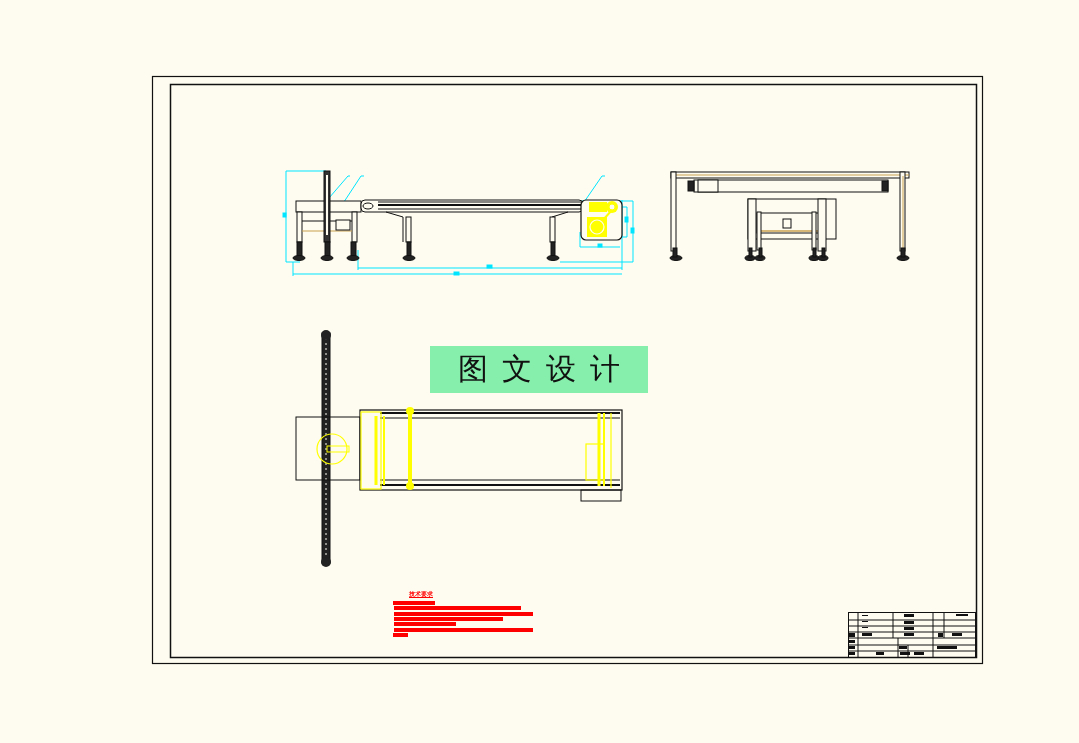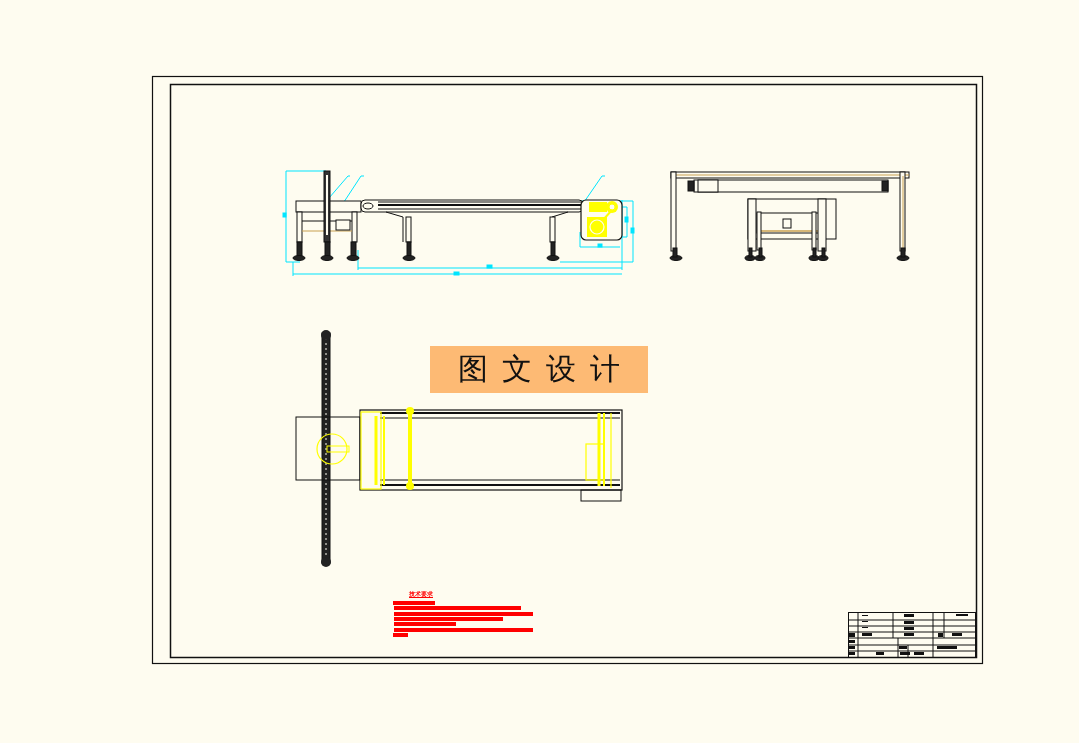--- a/index.html
+++ b/index.html
@@ -1,18 +1,18 @@
 <!DOCTYPE html>
 <html><head>
 <meta charset="utf-8">
 <style>
   html,body{margin:0;padding:0;}
   body{width:1079px;height:743px;background:#fefcf0;position:relative;overflow:hidden;font-family:"DejaVu Sans",sans-serif;}
   #drawing{position:absolute;left:0;top:0;}
-  .watermark{position:absolute;left:430px;top:346px;width:218px;height:47px;background:#fdba74;display:flex;align-items:center;justify-content:center;}
+  .watermark{position:absolute;left:430px;top:346px;width:218px;height:47px;background:#86efac;display:flex;align-items:center;justify-content:center;}
   .watermark span{font-family:"DejaVu Serif",serif;font-size:30px;letter-spacing:14px;color:#111;padding-left:14px;}
   .notes-title{position:absolute;left:409px;top:590px;font-size:6px;color:#ff0000;font-weight:bold;text-decoration:underline;}
   .note-line{position:absolute;height:4px;background:#ff0000;}
 </style>
 </head>
 <body>
 
 <svg id="drawing" width="1079" height="743" viewBox="0 0 1079 743" xmlns="http://www.w3.org/2000/svg">
 
   <rect x="152.5" y="76.5" width="830" height="587" fill="none" stroke="#111" stroke-width="1.2"></rect>

